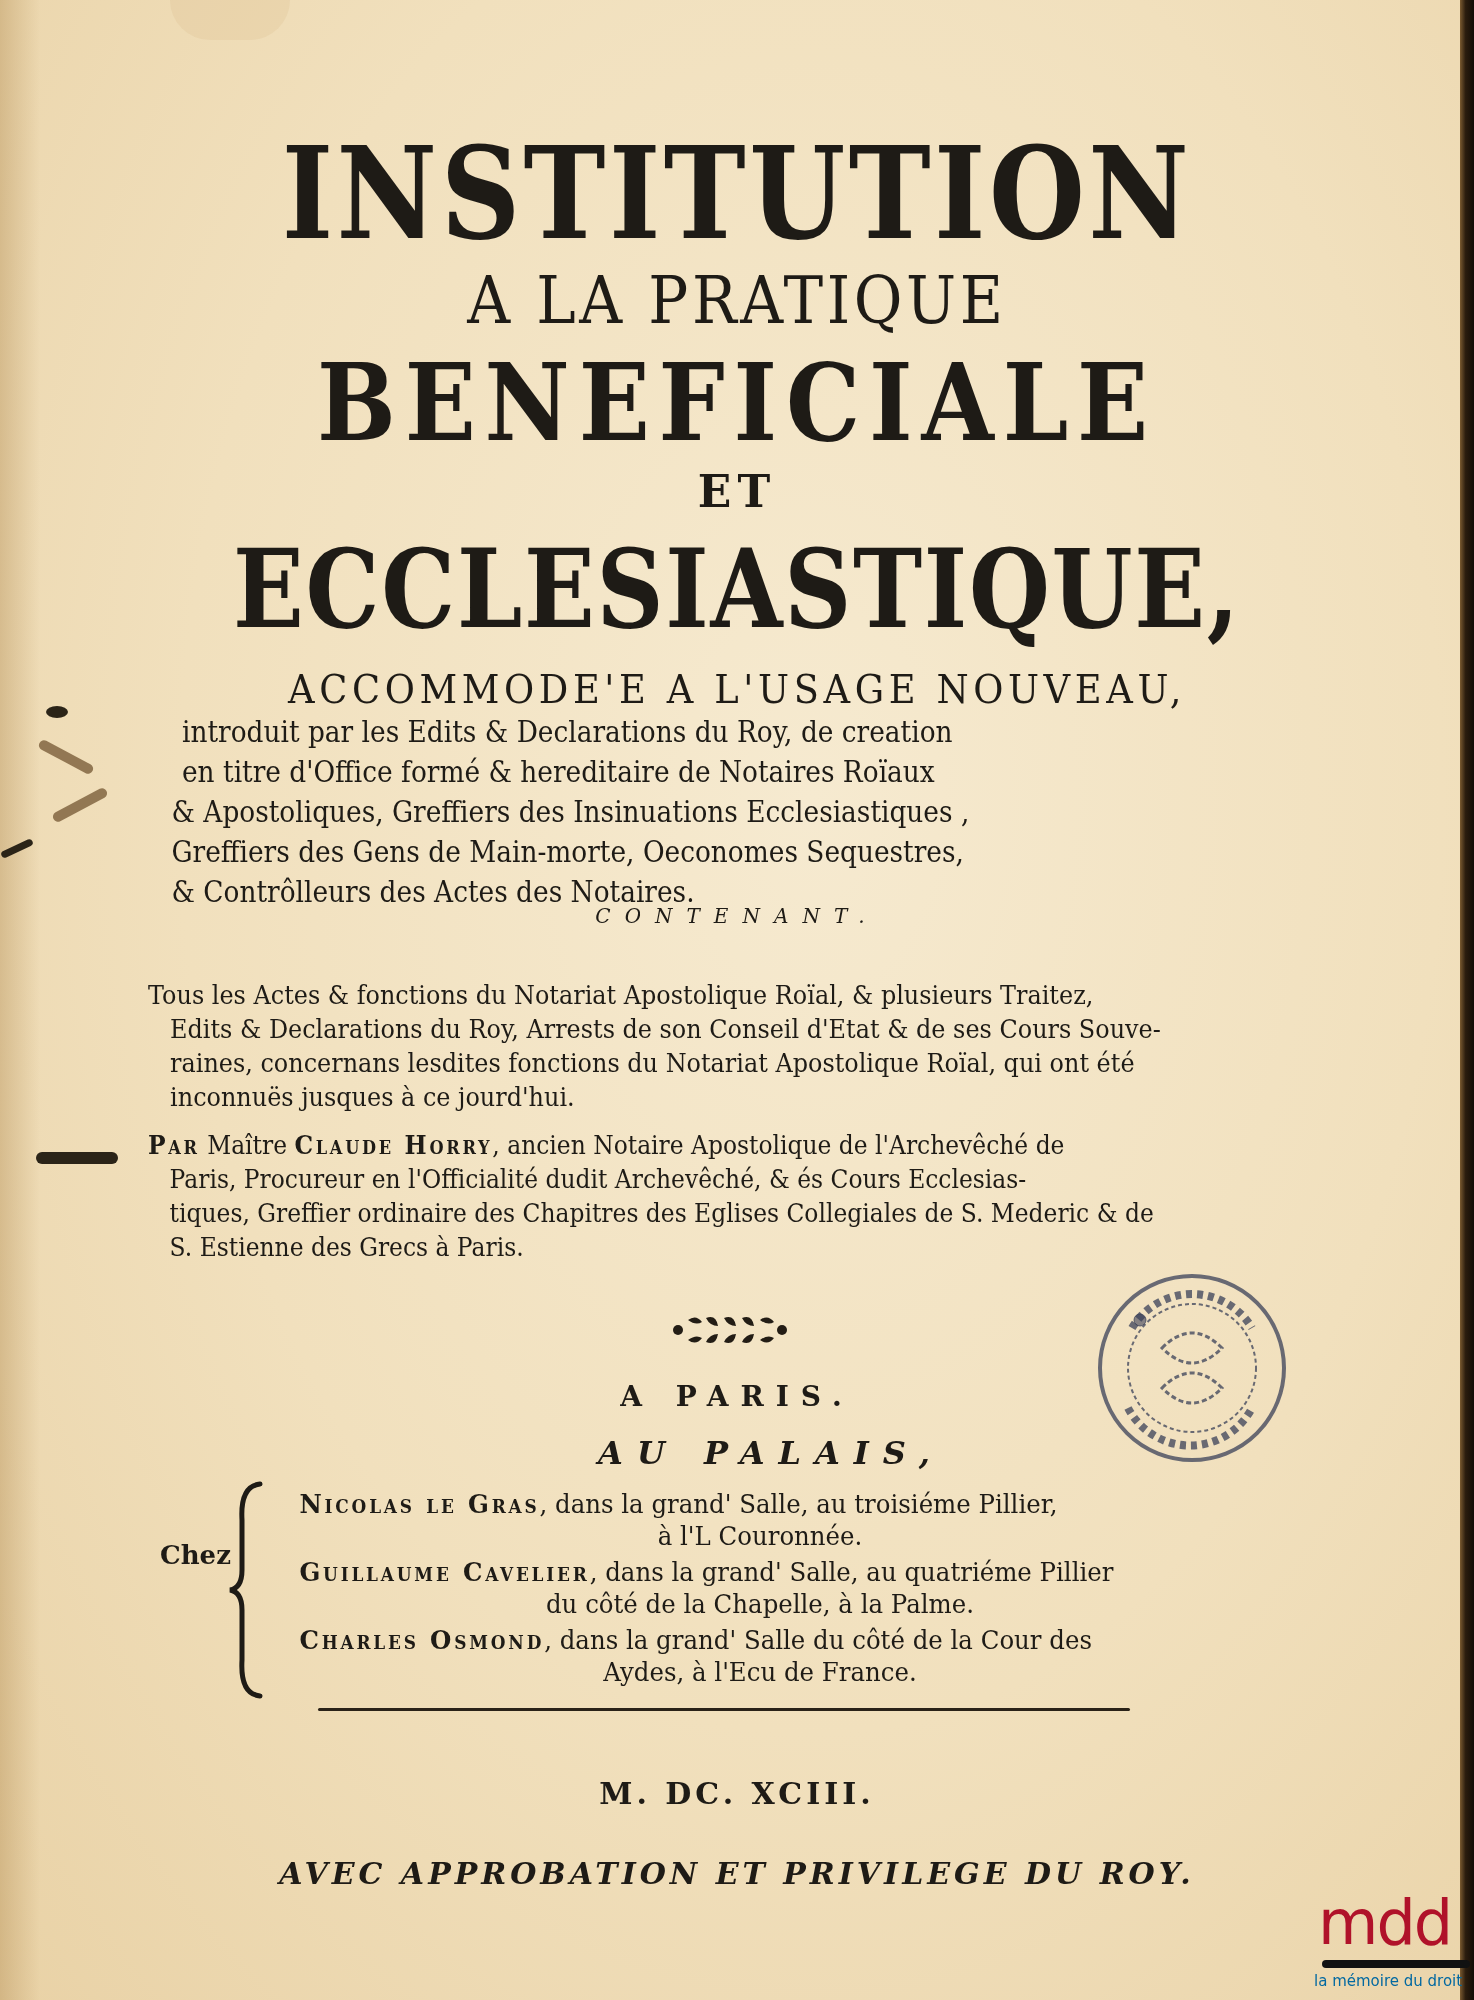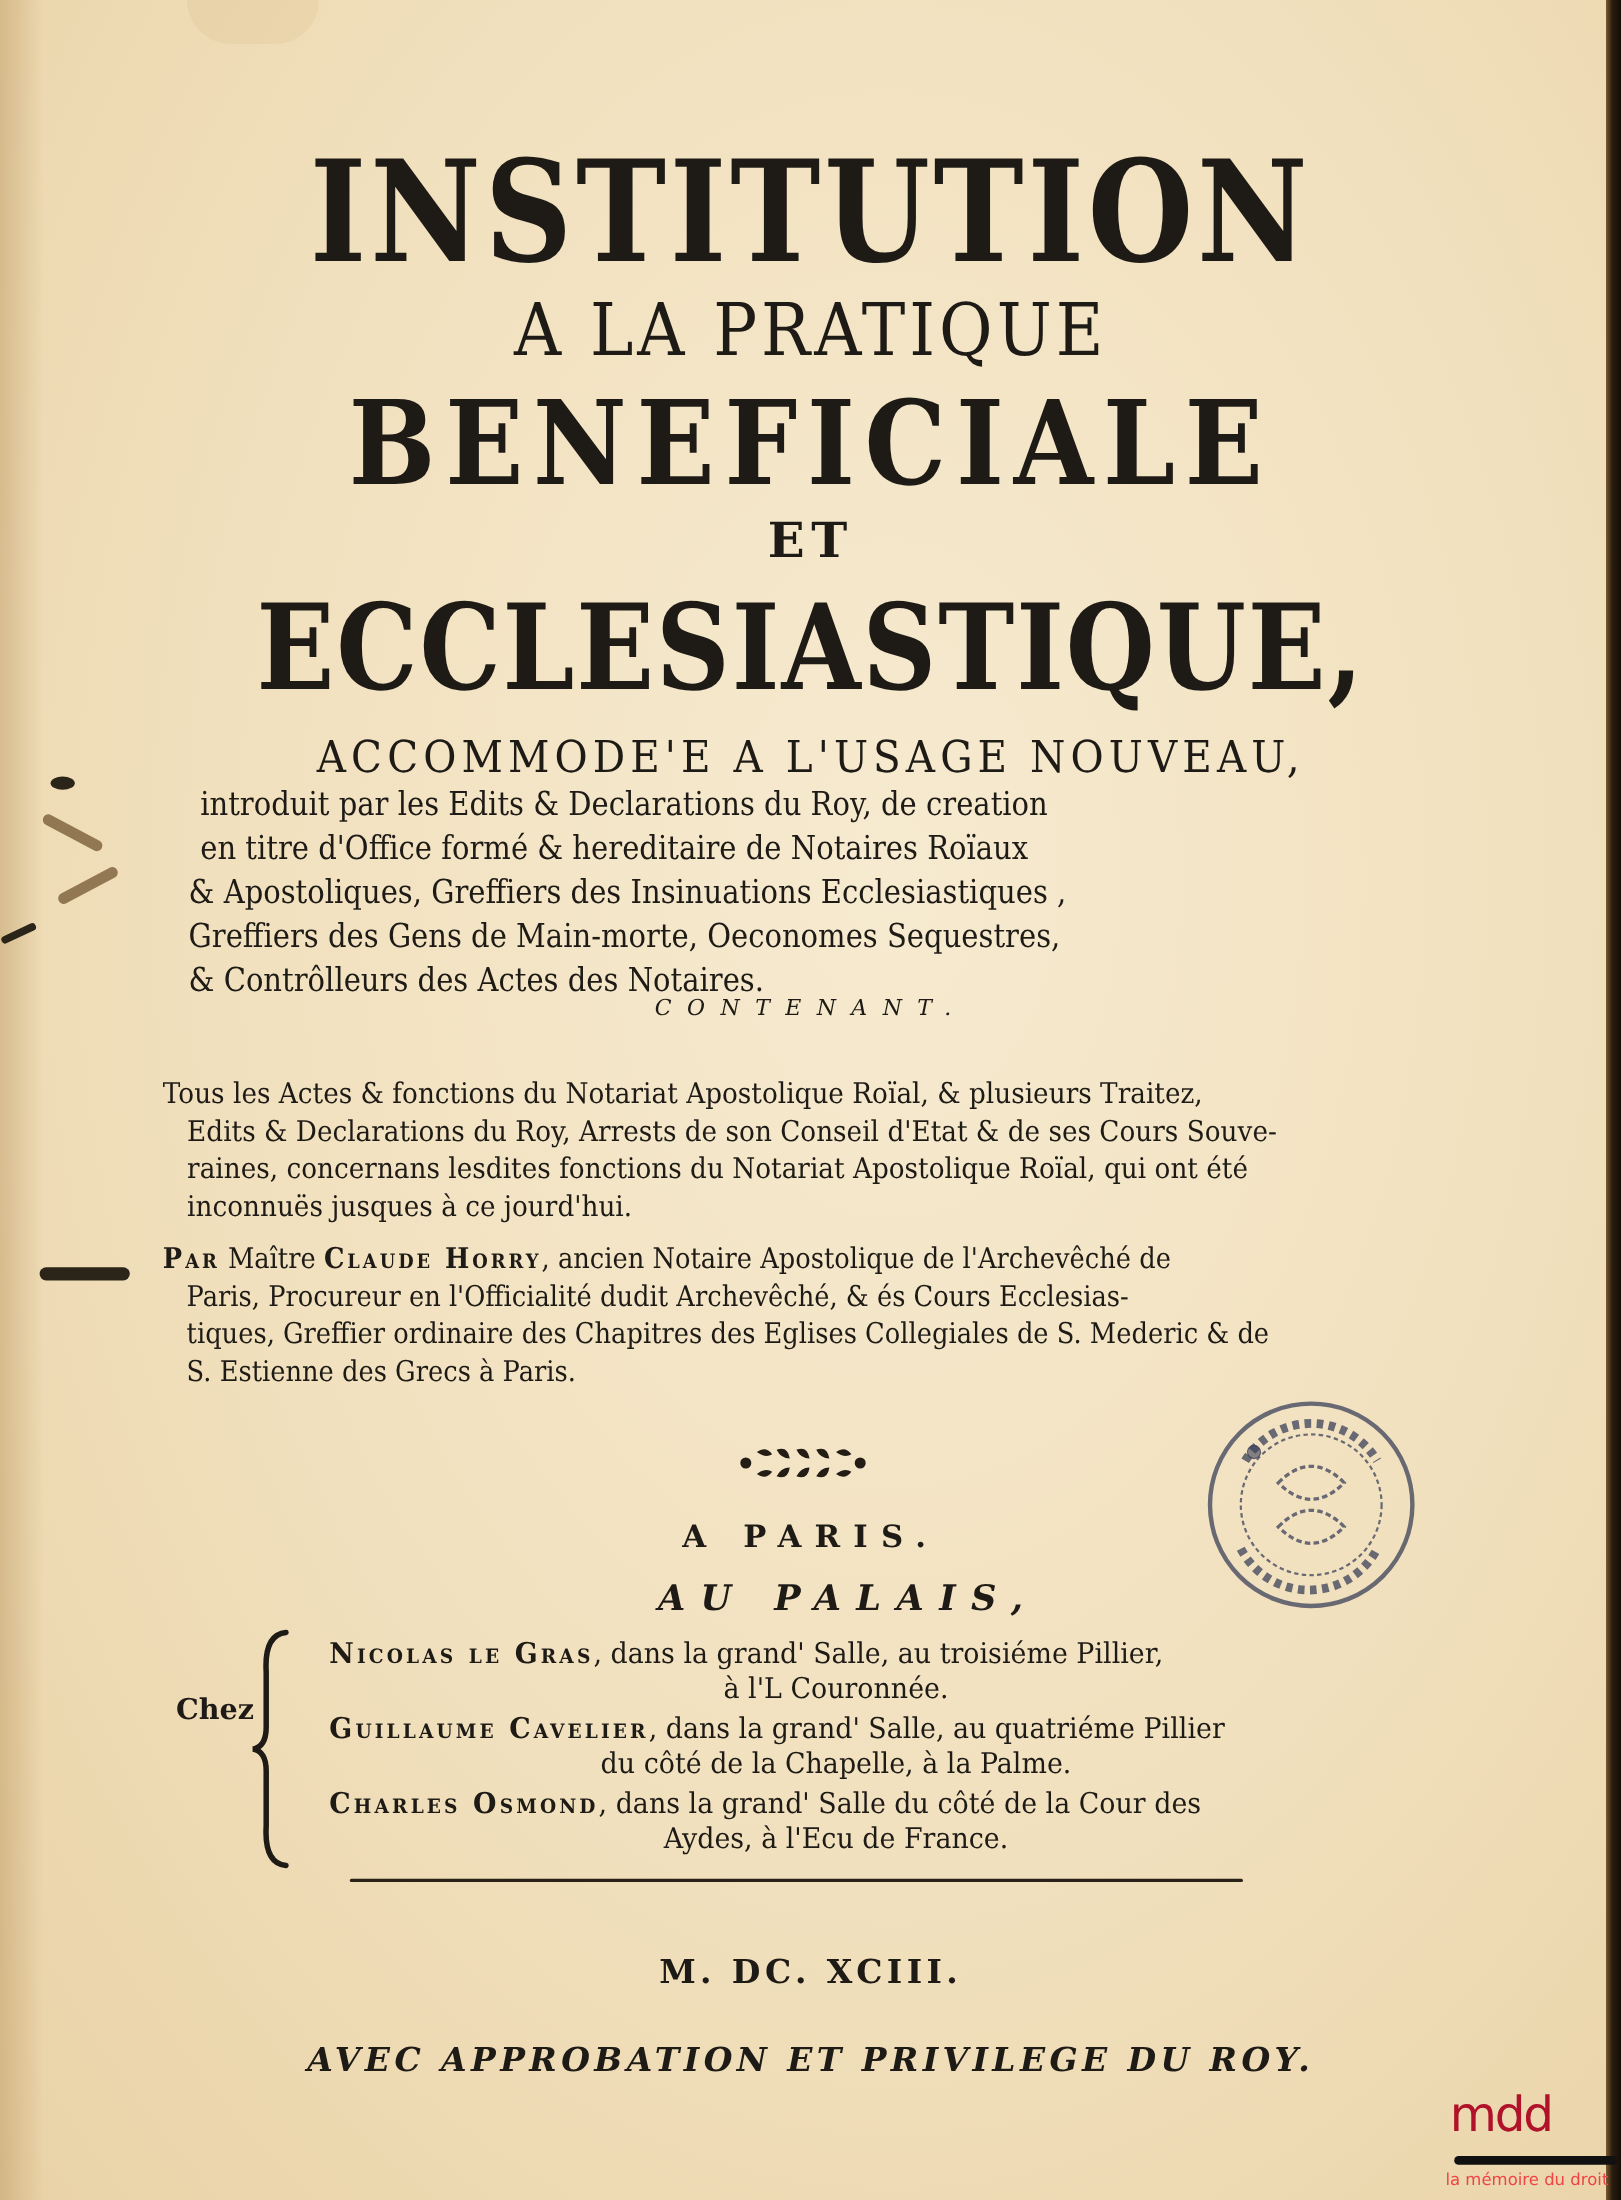--- a/index.html
+++ b/index.html
@@ -59,23 +59,23 @@
   .rule { position:absolute; left:318px; top:1708px; width:812px; height:3px; background:#2a2218; border-radius:2px; }
 
   .date { top:1728px; font-size:30px; letter-spacing:4px; font-weight:bold;margin-top:48px; }
   .privilege { top:1856px; font-size:30px; letter-spacing:4px; font-style:italic; font-weight:bold; }
 
   .stamp { position:absolute; left:1092px; top:1268px; width:200px; height:200px; }
 
   .ink-mark { position:absolute; background:#2b2418; border-radius:50%; }
 
   .logo { position:absolute; left:1310px; top:1888px; width:164px; height:112px; }
-  .logo-mdd { position:absolute; left:8px; top:0; font-family:"DejaVu Sans", sans-serif; font-size:44px; line-height:70px; color:#b0122a; letter-spacing:-2px; }
+  .logo-mdd { position:absolute; left:8px; top:0; font-family:"DejaVu Sans", sans-serif; font-size:62px; line-height:70px; color:#b0122a; letter-spacing:-2px; }
   .logo-bar { position:absolute; left:12px; top:72px; width:148px; height:8px; background:#111; border-radius:4px; }
-  .logo-tag { position:absolute; left:4px; top:84px; font-family:"DejaVu Sans", sans-serif; font-size:15px; color:#ef4444; white-space:nowrap; }
+  .logo-tag { position:absolute; left:4px; top:84px; font-family:"DejaVu Sans", sans-serif; font-size:15px; color:#0369a1; white-space:nowrap; }
 </style>
 </head>
 <body>
 
 <div class="page-shadow-left"></div>
 <div class="page-edge-right"></div>
 <div class="stain-top"></div>
 
 <div class="ink-mark" style="left:46px;top:706px;width:22px;height:12px;"></div>
 <div class="ink-mark" style="left:36px;top:752px;width:60px;height:10px;transform:rotate(28deg);background:#7a5e3a;opacity:.8;border-radius:6px;"></div>

